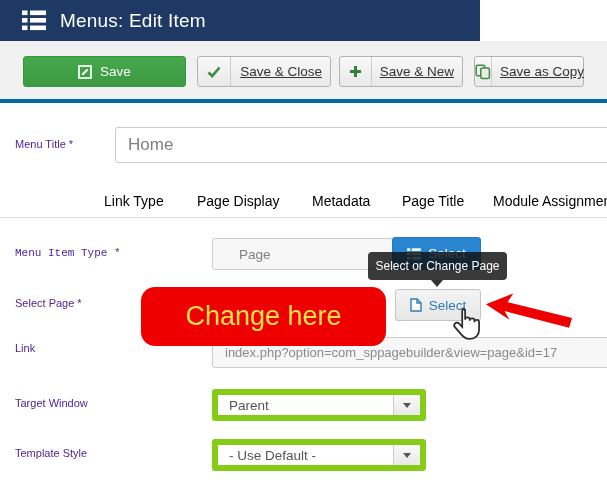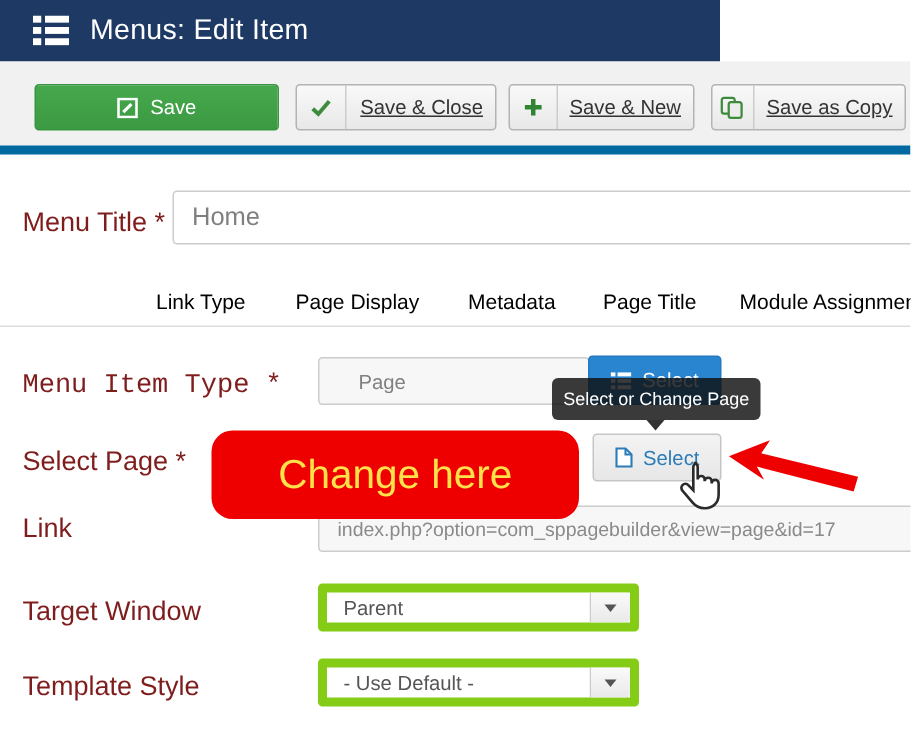--- a/index.html
+++ b/index.html
@@ -14,44 +14,44 @@
   .app-header {
     position:absolute; top:0; left:0; width:480px; height:41px;
     background:#1e3a64; display:flex; align-items:center; padding-left:22px;
   }
   .app-header .hicon { margin-right:14px; display:flex; }
   .app-header h1 { color:#fff; font-size:19px; font-weight:400; letter-spacing:.2px; }
 
   
   .toolbar {
     position:absolute; top:41px; left:0; width:607px; height:62px;
-    background:#f1f1f1; border-bottom:6px solid #0369a1;
+    background:#f1f1f1; border-bottom:4px solid #0369a1;
   }
   .btn {
     position:absolute; top:15px; height:31px; border-radius:3px;
     display:flex; align-items:center; font-size:13.5px; cursor:pointer;
   }
   .btn-green {
     left:23px; width:163px; justify-content:center; gap:8px;
     background:linear-gradient(#46a84c,#3c9a42); border:1px solid #389540; color:#fff;
   }
   .btn-gray {
     background:linear-gradient(#f9f9f9,#e8e8e8); border:1px solid #b3b3b3; color:#333;
   }
   .btn-gray .ic {
     width:33px; height:100%; display:flex; align-items:center; justify-content:center;
     border-right:1px solid #ccc;
   }
   .btn-gray .lbl { flex:1; text-align:right; padding:0 8px; white-space:nowrap;text-decoration:underline; }
   #btn-save-close { left:197px; width:134px; }
   #btn-save-new  { left:339px; width:124px; }
-  #btn-save-copy { left:474px; width:130px; }
-
-  
-  .flabel { position:absolute; left:15px; font-size:18px; color:#7f1d1d; white-space:nowrap; }
+  #btn-save-copy { left:474px; width:110px; }
+
+  
+  .flabel { position:absolute; left:15px; font-size:11px; color:#4c1d95; white-space:nowrap; }
 
   .tinput {
     position:absolute; border:1px solid #ccc; border-radius:3px;
     font-family:inherit; color:#808080; background:#fff; padding:0 12px; outline:none;
   }
   #menu-title-input { left:115px; top:127px; width:505px; height:36px; font-size:17px; }
   .ro { background:#f7f7f7; }
   #menu-item-type-input { left:212px; top:238px; width:181px; height:32px; font-size:13.5px;padding-left:26px; }
   #link-input { left:212px; top:337px; width:405px; height:31px; font-size:13px; color:#8a8a8a; }
 

